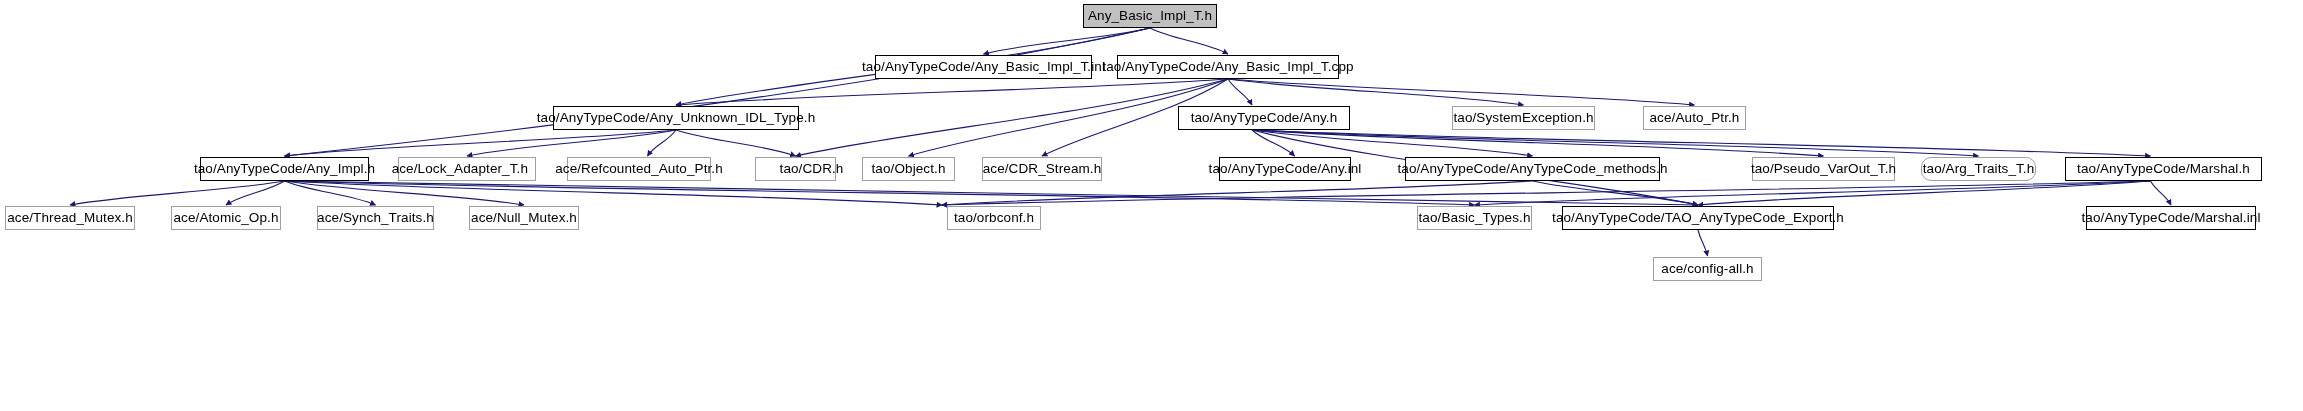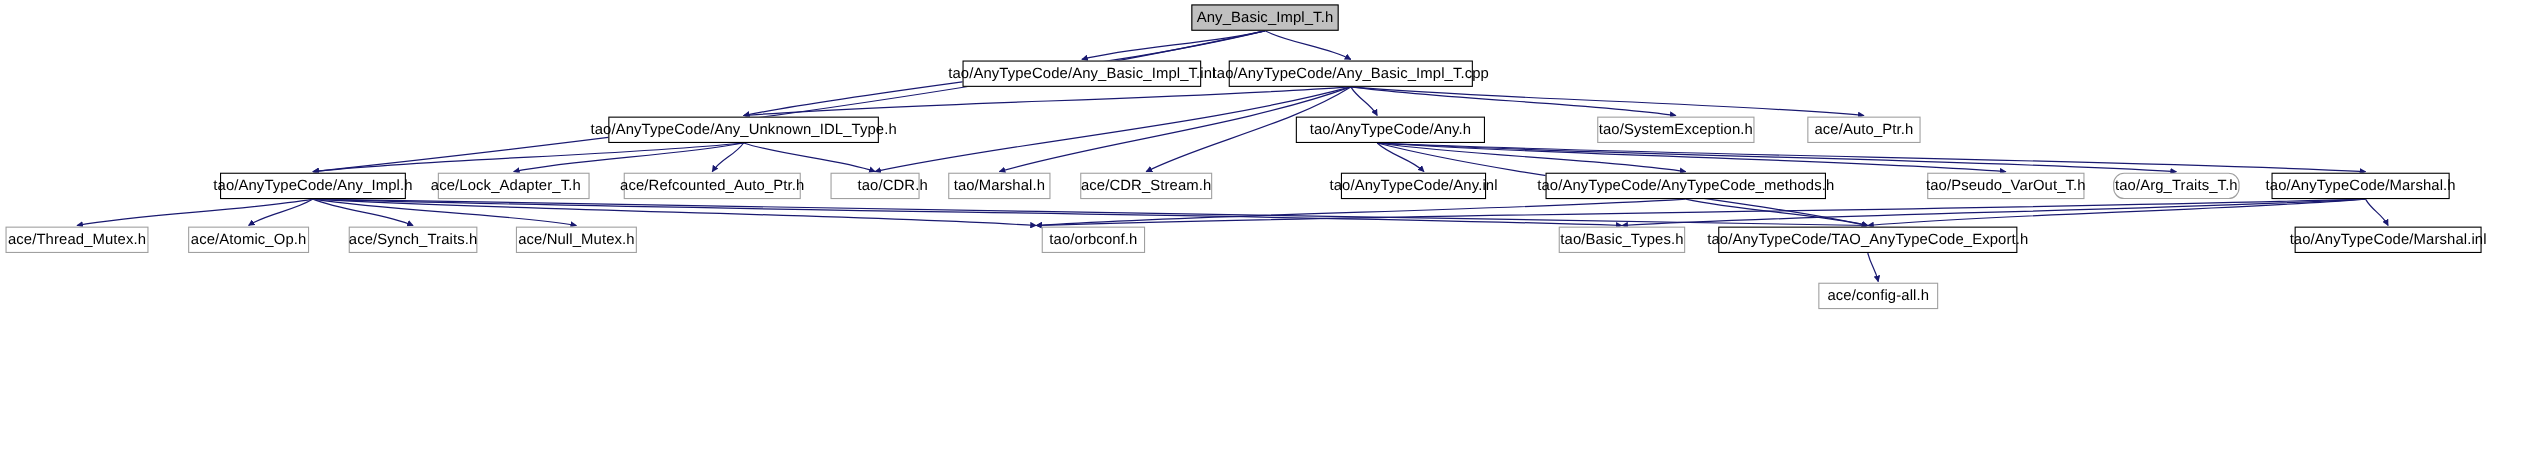--- a/index.html
+++ b/index.html
@@ -95,45 +95,45 @@
       </div>
       <div class="node " style="left: 1643px; top: 106px; width: 103px;">
         <span>ace/Auto_Ptr.h</span>
       </div>
       <div class="node strong" style="left: 200px; top: 157px; width: 169px;">
         <span>tao/AnyTypeCode/Any_Impl.h</span>
       </div>
       <div class="node " style="left: 398px; top: 157px; width: 138px; justify-content: flex-end;">
         <span>ace/Lock_Adapter_T.h</span>
       </div>
-      <div class="node " style="left: 567px; top: 157px; width: 161px;">
+      <div class="node " style="left: 567px; top: 157px; width: 144px;">
         <span>ace/Refcounted_Auto_Ptr.h</span>
       </div>
       <div class="node " style="left: 755px; top: 157px; width: 81px; padding-left: 32px;">
         <span>tao/CDR.h</span>
       </div>
       <div class="node " style="left: 862px; top: 157px; width: 93px;">
-        <span>tao/Marshal.h</span>
+        <span>tao/Object.h</span>
       </div>
       <div class="node " style="left: 982px; top: 157px; width: 120px;">
         <span>ace/CDR_Stream.h</span>
       </div>
       <div class="node strong" style="left: 1219px; top: 157px; width: 132px;">
         <span>tao/AnyTypeCode/Any.inl</span>
       </div>
       <div class="node strong" style="left: 1405px; top: 157px; width: 255px;">
         <span>tao/AnyTypeCode/AnyTypeCode_methods.h</span>
       </div>
       <div class="node " style="left: 1752px; top: 157px; width: 143px;">
         <span>tao/Pseudo_VarOut_T.h</span>
       </div>
       <div class="node " style="left: 1921px; top: 157px; width: 115px; border-radius: 10px;">
         <span>tao/Arg_Traits_T.h</span>
       </div>
-      <div class="node strong" style="left: 2065px; top: 157px; width: 162px;">
+      <div class="node strong" style="left: 2065px; top: 157px; width: 197px;">
         <span>tao/AnyTypeCode/Marshal.h</span>
       </div>
       <div class="node " style="left: 5px; top: 206px; width: 130px;">
         <span>ace/Thread_Mutex.h</span>
       </div>
       <div class="node " style="left: 171px; top: 206px; width: 110px;">
         <span>ace/Atomic_Op.h</span>
       </div>
       <div class="node " style="left: 317px; top: 206px; width: 117px;">
         <span>ace/Synch_Traits.h</span>

